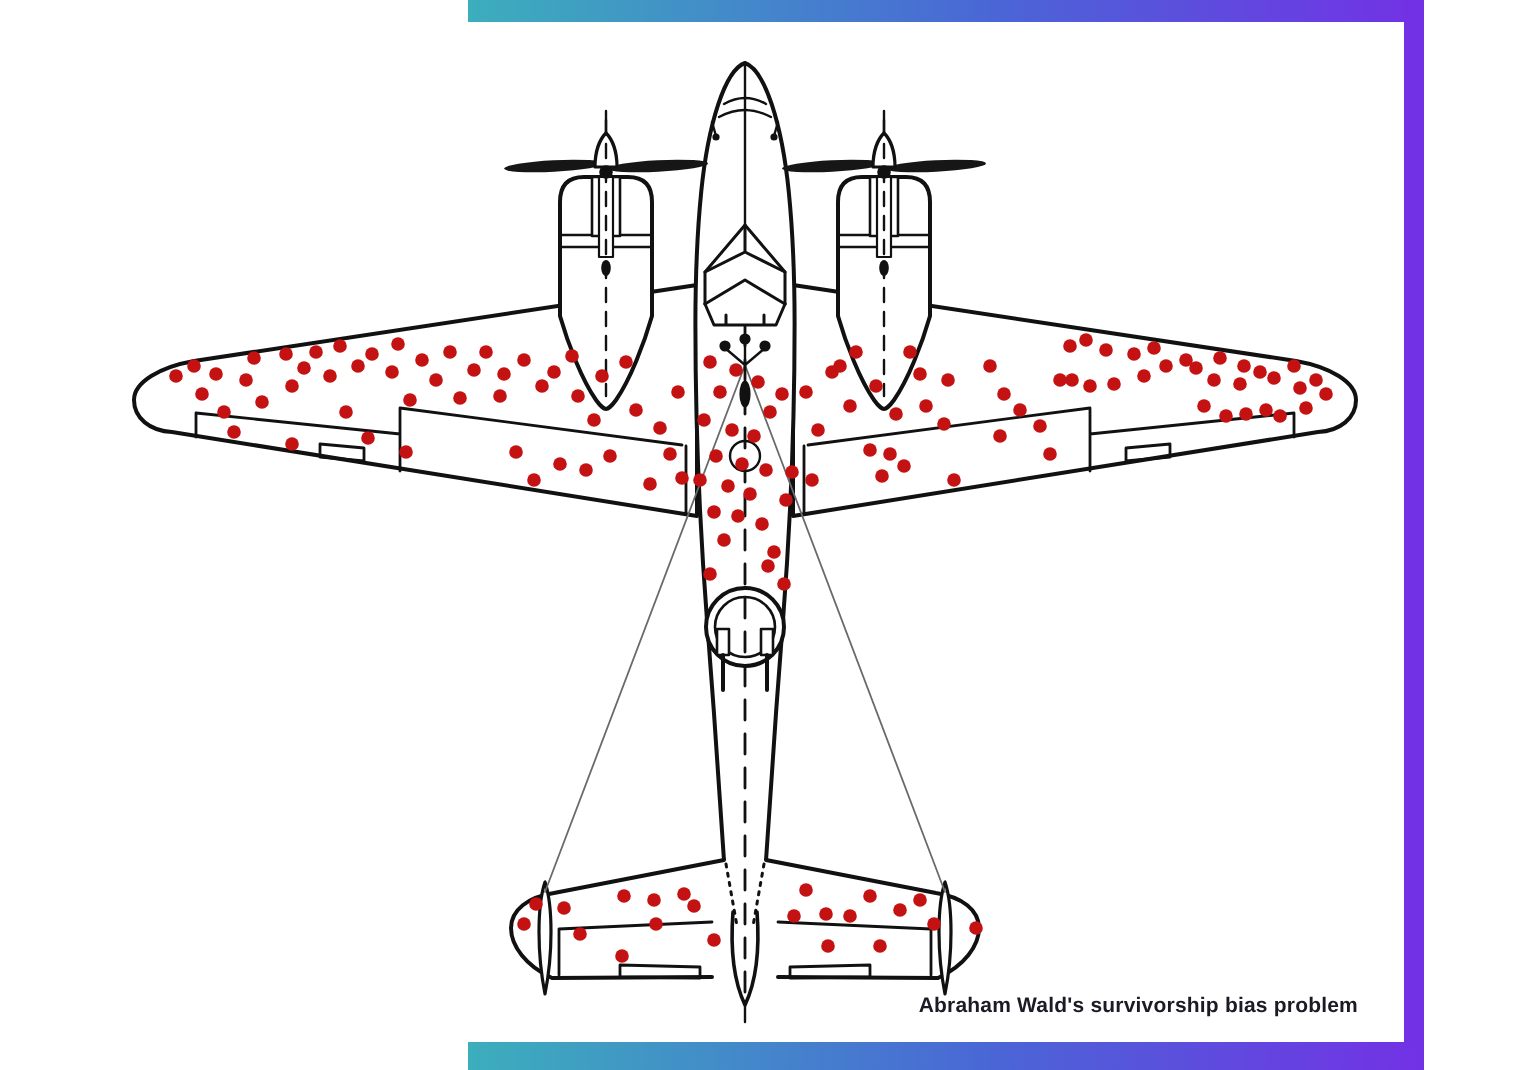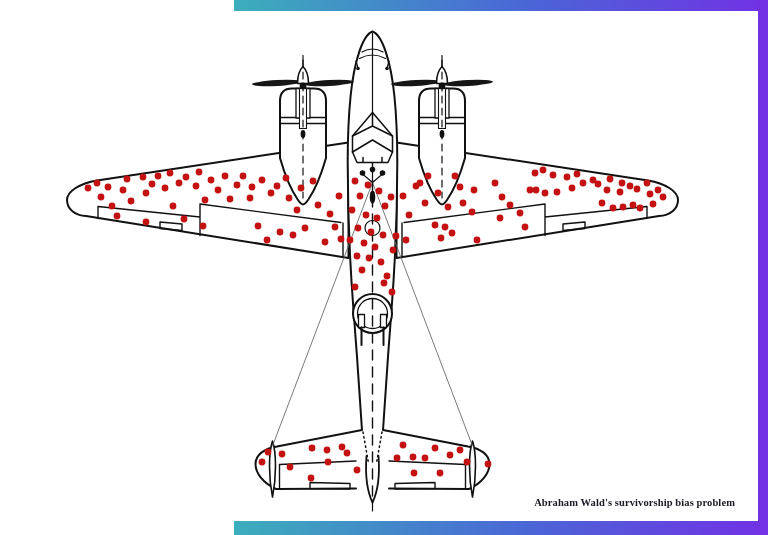--- a/index.html
+++ b/index.html
@@ -1,18 +1,18 @@
 <!DOCTYPE html>
 <html><head>
 <meta charset="utf-8">
 <style>
   html,body{margin:0;padding:0;background:#fff;}
   .stage{
-    position:relative;width:768px;height:535px;background:#fff;overflow:hidden;
-    font-family:Liberation Serif, serif;
+    position:relative;width:712px;height:535px;background:#fff;overflow:hidden;
+    font-family:Liberation Sans, sans-serif;
     --teal:#3CAEBC; --blue:#4A66D6; --purple:#7231E5; --caption:#1B1B26;
   }
   .bar{position:absolute;}
   .bar.top{left:234px;right:0;top:0;height:11px;
     background:linear-gradient(90deg,var(--teal) 0%,var(--blue) 55%,var(--purple) 100%);}
   .bar.right{top:0;right:0;width:10px;height:535px;background:var(--purple);}
   .bar.bottom{left:234px;right:0;bottom:0;height:14px;
     background:linear-gradient(90deg,var(--teal) 0%,var(--blue) 55%,var(--purple) 100%);}
   .caption{position:absolute;right:33px;top:497px;font-size:10.5px;font-weight:700;
     color:var(--caption);letter-spacing:.1px;white-space:nowrap;}

